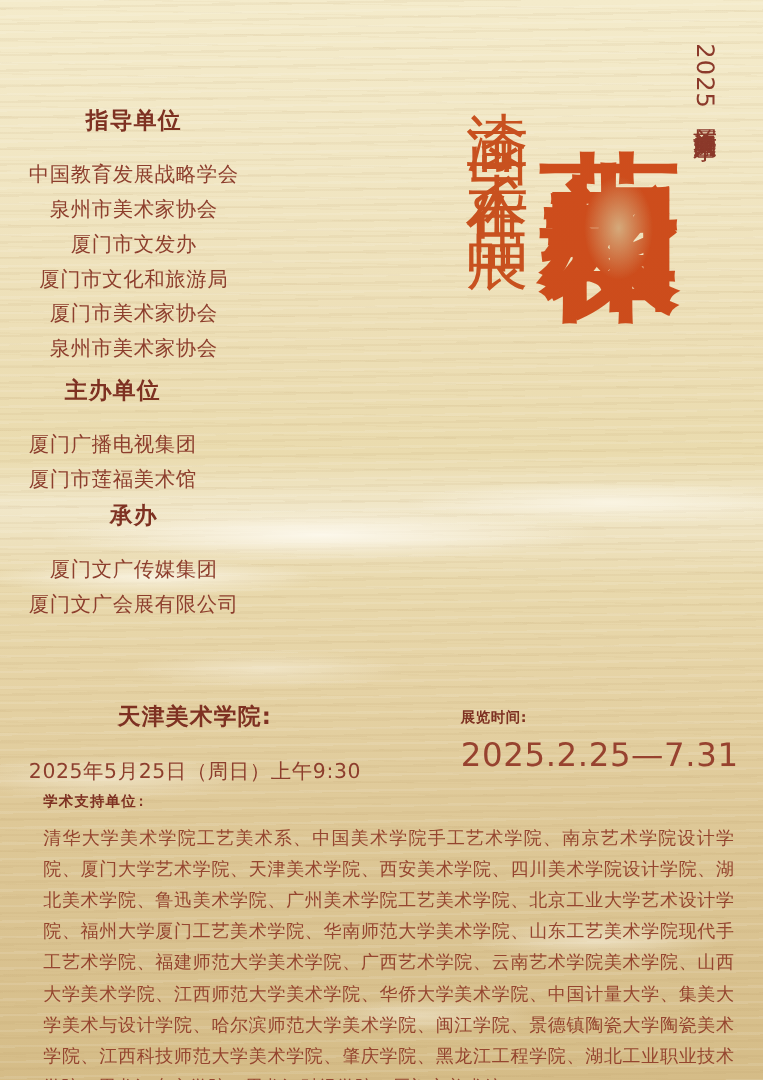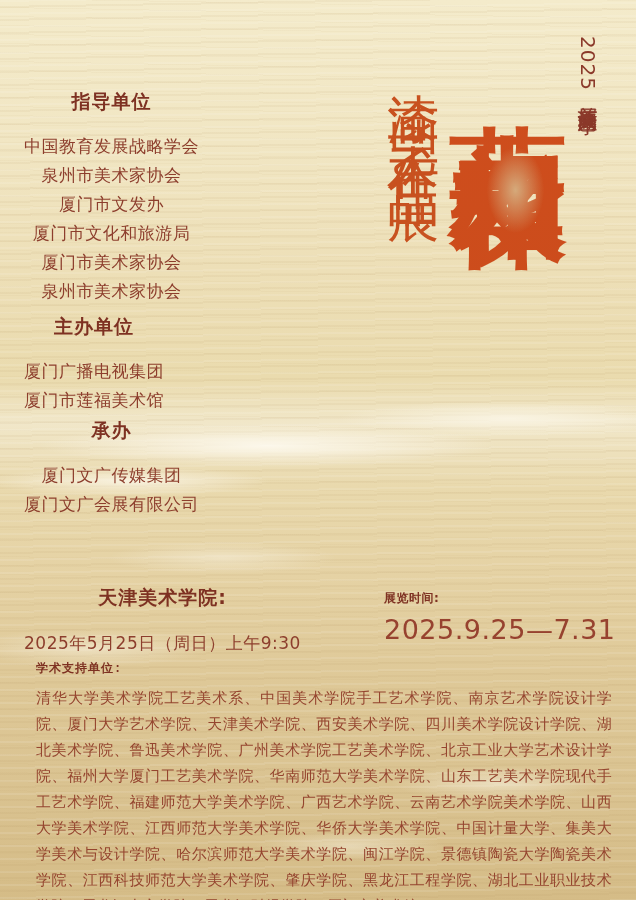--- a/index.html
+++ b/index.html
@@ -105,21 +105,21 @@
 
   <div class="sec sec-opening" style="top:587px">
     <div class="heading">天津美术学院:</div>
     <div class="lines red">
       <div>2025年5月25日（周日）上午9:30</div>
     </div>
   </div>
 
   <div class="time-block">
     <div class="heading">展览时间:</div>
-    <div class="value">2025.9.25—7.31</div>
+    <div class="value">2025.2.25—7.31</div>
   </div>
 
   <div class="academic">
     <div class="heading">学术支持单位:</div>
     <div class="body">清华大学美术学院工艺美术系、中国美术学院手工艺术学院、南京艺术学院设计学院、厦门大学艺术学院、天津美术学院、西安美术学院、四川美术学院设计学院、湖北美术学院、鲁迅美术学院、广州美术学院工艺美术学院、北京工业大学艺术设计学院、福州大学厦门工艺美术学院、华南师范大学美术学院、山东工艺美术学院现代手工艺术学院、福建师范大学美术学院、广西艺术学院、云南艺术学院美术学院、山西大学美术学院、江西师范大学美术学院、华侨大学美术学院、中国计量大学、集美大学美术与设计学院、哈尔滨师范大学美术学院、闽江学院、景德镇陶瓷大学陶瓷美术学院、江西科技师范大学美术学院、肇庆学院、黑龙江工程学院、湖北工业职业技术学院、黑龙江东方学院、黑龙江财经学院、厦门市美术馆</div>
   </div>
 
 </div>
 
 </body></html>

